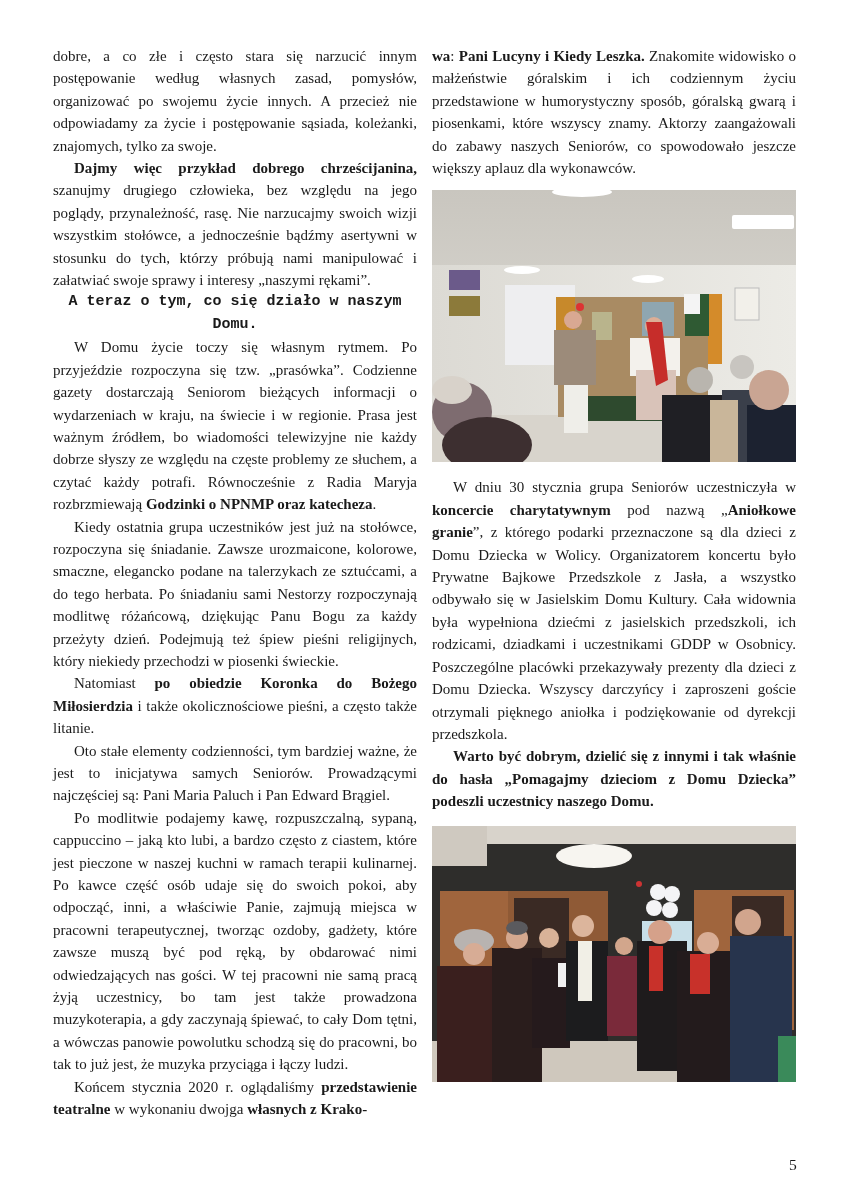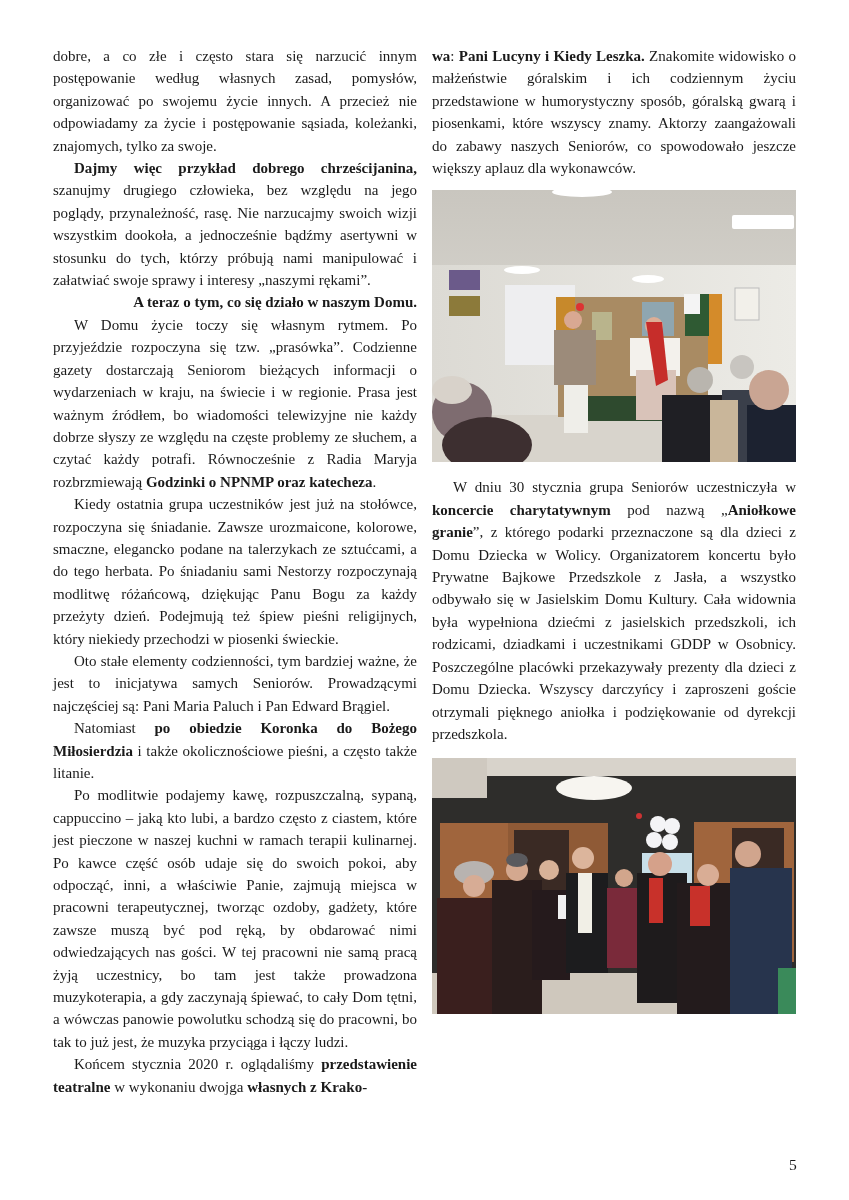--- a/index.html
+++ b/index.html
@@ -10,47 +10,47 @@
   }
   .column {
     position: absolute; top: 45px; width: 364px;
     font-size: 15px; line-height: 22.4px;
     text-align: justify; hyphens: manual;
   }
   #col-left { left: 53px; }
   #col-right { left: 432px; }
   .column p { margin: 0; text-indent: 21px; }
   .column p.noindent { text-indent: 0; }
-  .column p.center { text-align: right; text-indent: 0; }
+  .column p.center { text-align: center; text-indent: 0; font-family: Liberation Mono, monospace; }
   b { font-weight: bold; }
 
   .photo {
     position: relative; width: 364px; overflow: hidden;
     margin: 11px 0 14px 0;
   }
   #photo-theatre { height: 272px; }
   #photo-group { height: 256px; margin-top: 13px; margin-bottom: 13px; }
   .photo svg { display: block; width: 100%; height: 100%; }
 
   #page-number {
     position: absolute; left: 789px; top: 1156px;
     font-size: 15.6px;
   }
 </style>
 </head>
 <body>
 
 <div id="col-left" class="column">
   <p class="noindent"><span>dobre, a co złe i często stara się narzucić innym postępowanie według własnych zasad, pomysłów, organizować po swojemu życie innych. A przecież nie odpowiadamy za życie i postępowanie sąsiada, koleżanki, znajomych, tylko za swoje.</span></p>
-  <p><b>Dajmy więc przykład dobrego chrześcijanina,</b><span> szanujmy drugiego człowieka, bez względu na jego poglądy, przynależność, rasę. Nie narzucajmy swoich wizji wszystkim dookoła, a jednocześnie bądźmy asertywni w stosunku do tych, którzy próbują nami manipulować i załatwiać swoje sprawy i interesy „naszymi rękami”.</span></p>
+  <p><b>Dajmy więc przykład dobrego chrześcijanina,</b><span> szanujmy drugiego człowieka, bez względu na jego poglądy, przynależność, rasę. Nie narzucajmy swoich wizji wszystkim stołówce, a jednocześnie bądźmy asertywni w stosunku do tych, którzy próbują nami manipulować i załatwiać swoje sprawy i interesy „naszymi rękami”.</span></p>
   <p class="center"><b>A teraz o tym, co się działo w naszym Domu.</b></p>
   <p><span>W Domu życie toczy się własnym rytmem. Po przyjeździe rozpoczyna się tzw. „prasówka”. Codzienne gazety dostarczają Seniorom bieżących informacji o wydarzeniach w kraju, na świecie i w regionie. Prasa jest ważnym źródłem, bo wiadomości telewizyjne nie każdy dobrze słyszy ze względu na częste problemy ze słuchem, a czytać każdy potrafi. Równocześnie z Radia Maryja rozbrzmiewają </span><b>Godzinki o NPNMP oraz katecheza</b><span>.</span></p>
   <p><span>Kiedy ostatnia grupa uczestników jest już na stołówce, rozpoczyna się śniadanie. Zawsze urozmaicone, kolorowe, smaczne, elegancko podane na talerzykach ze sztućcami, a do tego herbata. Po śniadaniu sami Nestorzy rozpoczynają modlitwę różańcową, dziękując Panu Bogu za każdy przeżyty dzień. Podejmują też śpiew pieśni religijnych, który niekiedy przechodzi w piosenki świeckie.</span></p>
+  <p><span>Natomiast </span><b>po obiedzie Koronka do Bożego Miłosierdzia</b><span> i także okolicznościowe pieśni, a często także litanie.</span></p>
   <p><span>Oto stałe elementy codzienności, tym bardziej ważne, że jest to inicjatywa samych Seniorów. Prowadzącymi najczęściej są: Pani Maria Paluch i Pan Edward Brągiel.</span></p>
-  <p><span>Natomiast </span><b>po obiedzie Koronka do Bożego Miłosierdzia</b><span> i także okolicznościowe pieśni, a często także litanie.</span></p>
   <p><span>Po modlitwie podajemy kawę, rozpuszczalną, sypaną, cappuccino – jaką kto lubi, a bardzo często z ciastem, które jest pieczone w naszej kuchni w ramach terapii kulinarnej. Po kawce część osób udaje się do swoich pokoi, aby odpocząć, inni, a właściwie Panie, zajmują miejsca w pracowni terapeutycznej, tworząc ozdoby, gadżety, które zawsze muszą być pod ręką, by obdarować nimi odwiedzających nas gości. W tej pracowni nie samą pracą żyją uczestnicy, bo tam jest także prowadzona muzykoterapia, a gdy zaczynają śpiewać, to cały Dom tętni, a wówczas panowie powolutku schodzą się do pracowni, bo tak to już jest, że muzyka przyciąga i łączy ludzi.</span></p>
   <p><span>Końcem stycznia 2020 r. oglądaliśmy </span><b>przedstawienie teatralne</b><span> w wykonaniu dwojga </span><b>własnych z Krako-</b></p>
 </div>
 
 <div id="col-right" class="column">
   <p class="noindent"><b>wa</b><span>: </span><b>Pani Lucyny i Kiedy Leszka.</b><span> Znakomite widowisko o małżeństwie góralskim i ich codziennym życiu przedstawione w humorystyczny sposób, góralską gwarą i piosenkami, które wszyscy znamy. Aktorzy zaangażowali do zabawy naszych Seniorów, co spowodowało jeszcze większy aplauz dla wykonawców.</span></p>
 
   <div id="photo-theatre" class="photo">
     <svg viewBox="0 0 364 272" preserveAspectRatio="none">
       <defs>
@@ -97,20 +97,21 @@
       <circle cx="268" cy="190" r="13" fill="#b9b5ae"></circle>
       <rect x="290" y="200" width="40" height="72" fill="#3a3f4a"></rect>
       <circle cx="310" cy="177" r="12" fill="#c8c5c0"></circle>
       <rect x="315" y="215" width="49" height="57" fill="#1c2230"></rect>
       <circle cx="337" cy="200" r="20" fill="#c9a593"></circle>
       <rect x="278" y="210" width="28" height="62" fill="#c9b69a"></rect>
     </svg>
   </div>
 
   <p><span>W dniu 30 stycznia grupa Seniorów uczestniczyła w </span><b>koncercie charytatywnym</b><span> pod nazwą „</span><b>Aniołkowe granie</b><span>”, z którego podarki przeznaczone są dla dzieci z Domu Dziecka w Wolicy. Organizatorem koncertu było Prywatne Bajkowe Przedszkole z Jasła, a wszystko odbywało się w Jasielskim Domu Kultury. Cała widownia była wypełniona dziećmi z jasielskich przedszkoli, ich rodzicami, dziadkami i uczestnikami GDDP w Osobnicy. Poszczególne placówki przekazywały prezenty dla dzieci z Domu Dziecka. Wszyscy darczyńcy i zaproszeni goście otrzymali pięknego aniołka i podziękowanie od dyrekcji przedszkola.</span></p>
+  <p><b>Warto być dobrym, dzielić się z innymi i tak właśnie do hasła „Pomagajmy dzieciom z Domu Dziecka” podeszli uczestnicy naszego Domu.</b></p>
 
   <div id="photo-group" class="photo">
     <svg viewBox="0 0 364 256" preserveAspectRatio="none">
       <rect x="0" y="0" width="364" height="256" fill="#2e2d2b"></rect>
       <rect x="0" y="0" width="364" height="18" fill="#d8d3cb"></rect>
       <rect x="0" y="0" width="55" height="40" fill="#cfc9c0"></rect>
       <ellipse cx="162" cy="30" rx="38" ry="12" fill="#f7f5f0"></ellipse>
       <rect x="8" y="65" width="68" height="140" fill="#a0653d"></rect>
       <rect x="76" y="65" width="100" height="140" fill="#8f5a36"></rect>
       <rect x="82" y="72" width="55" height="60" fill="#3a2a24"></rect>

